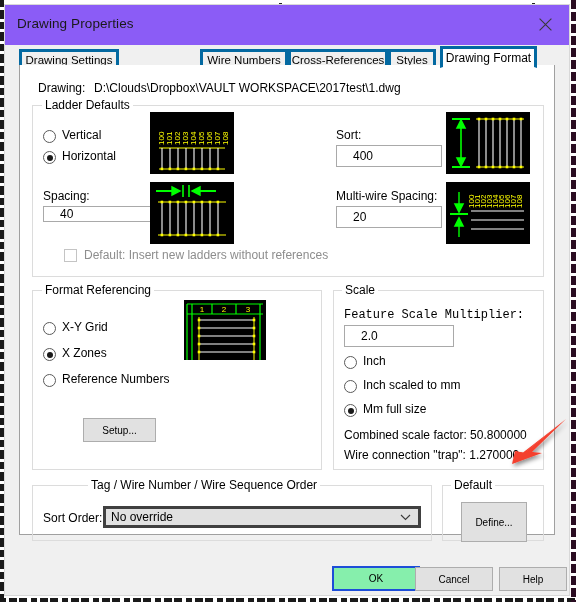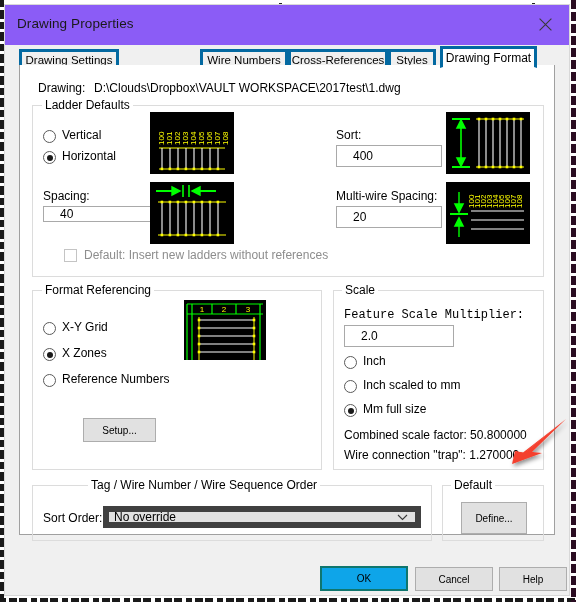--- a/index.html
+++ b/index.html
@@ -59,24 +59,24 @@
   
   .cbox{position:absolute;width:13px;height:13px;border:1px solid #c4c4c4;background:#fff;box-sizing:border-box;}
 
   
   .tinput{position:absolute;background:#ffffff;border:1px solid #a9a9a9;box-sizing:border-box;
     font-size:12px;color:#000;padding:0 0 0 16px;display:flex;align-items:center;}
 
   
   .btn{position:absolute;background:#e1e1e1;border:1px solid #adadad;box-sizing:border-box;
     font-size:10px;color:#000;display:flex;align-items:center;justify-content:center;white-space:nowrap;}
-  .btn.default{border:2px solid #0f766e;background:#0ea5e9;}
-
-  
-  .combo{position:absolute;background:#e1e1e1;border:6px solid #404040;box-sizing:border-box;
+  .btn.default{border:2px solid #1d4ed8;background:#86efac;margin-left:12px;}
+
+  
+  .combo{position:absolute;background:#e1e1e1;border:3px solid #404040;box-sizing:border-box;
     display:flex;align-items:center;}
   .combo .cval{font-size:12px;color:#000;padding-left:5px;flex:1;}
   .combo .carrow{width:26px;display:flex;align-items:center;justify-content:center;}
 
   
   .thumb{position:absolute;background:#000000;}
   .thumb svg{display:block;}
 
   
   .arrow{position:absolute;pointer-events:none;}
@@ -369,21 +369,21 @@
         <span class="cval">No override</span>
         <span class="carrow">
           <svg width="11" height="7" viewBox="0 0 11 7">
               <path d="M1 1 L5.5 5.5 L10 1" stroke="#3a3a3a" stroke-width="1.1" fill="none"></path>
             </svg>
         </span>
       </div>
 
       <div class="group" style="left:422px;top:420px;width:102px;height:56px;"></div>
       <div class="group-title" style="left:431px;top:413px;">Default</div>
-      <div class="btn" style="left:441px;top:437px;width:66px;height:32px;">Define...</div>
+      <div class="btn" style="left:441px;top:437px;width:66px;height:40px;">Define...</div>
 
     </div>
 
     <div class="btn default" style="left:315px;top:561px;width:88px;height:25px;">OK</div>
     <div class="btn" style="left:410px;top:562px;width:78px;height:24px;">Cancel</div>
     <div class="btn" style="left:494px;top:562px;width:68px;height:24px;">Help</div>
 
   </div>
 
   <div class="arrow" style="left:470px;top:418px;width:98px;height:52px;">

